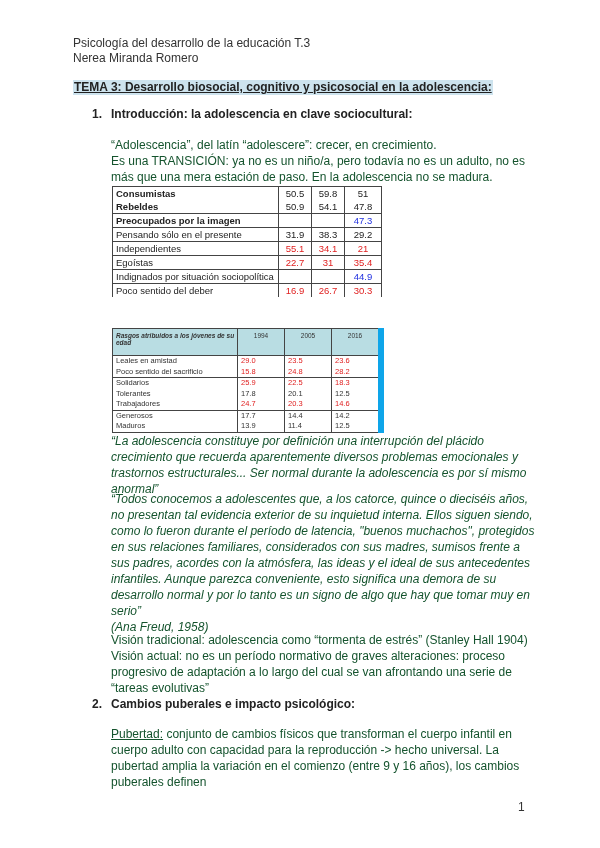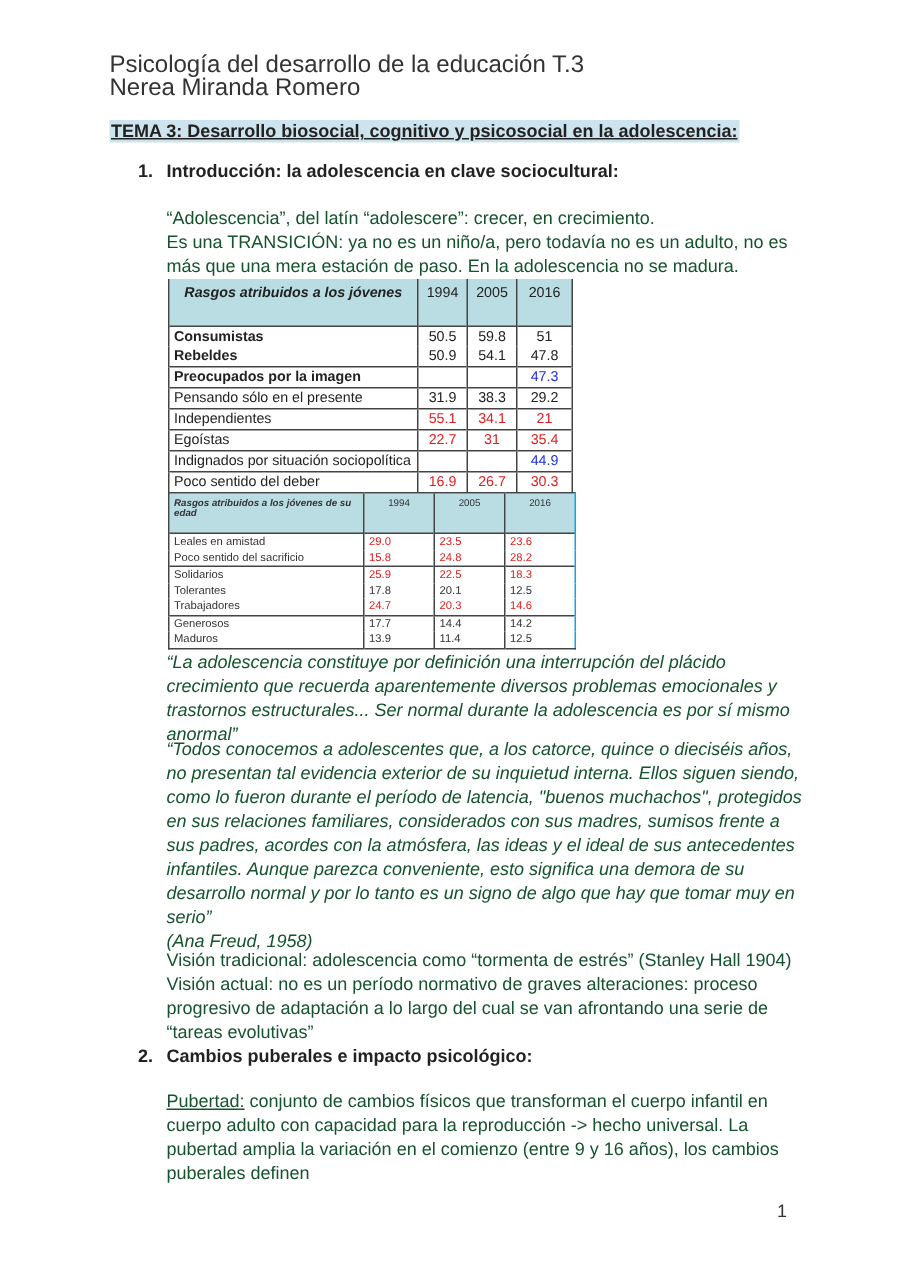--- a/index.html
+++ b/index.html
@@ -1,19 +1,19 @@
 <!DOCTYPE html>
 <html><head>
   <meta charset="utf-8">
   <style>
     html, body { margin: 0; padding: 0; background: #ffffff; }
     body { width: 600px; height: 848px; position: relative; overflow: hidden;
            font-family: "Liberation Sans", sans-serif; color: #222; font-size: 12px; }
     .page { position: absolute; left: 0; top: 0; width: 600px; height: 848px; }
-    .header-line { position: absolute; left: 73px; font-size: 16px; color: #333; line-height: 15px; }
+    .header-line { position: absolute; left: 73px; font-size: 12px; color: #333; line-height: 15px; }
     .tema { position: absolute; left: 73px; top: 80px; font-size: 12px; font-weight: bold;
             text-decoration: underline; background: #cde3ee; padding: 0 1px; line-height: 15px; }
     .section-title { position: absolute; left: 92px; font-size: 12px; font-weight: bold; line-height: 15px; }
     .section-title .num { display: inline-block; width: 19px; }
     .para { position: absolute; left: 111px; width: 430px; font-size: 12px; line-height: 16px; color: #14532d; }
     .para p { margin: 0; }
     .quote { font-style: italic; }
     .underline { text-decoration: underline; margin-top: 23px; }
 
     
@@ -35,21 +35,21 @@
     
     .t2 { position: absolute; left: 112px; top: 328px; width: 272px; border-collapse: collapse;
           font-size: 7.5px; color: #333; }
     .t2 th { background: #b9dde3; font-weight: normal; height: 22px; vertical-align: top; padding-top: 3px;
              font-size: 6.5px; }
     .t2 th.lbl { font-style: italic; font-weight: bold; text-align: left; padding-left: 3px; }
     .t2 td { height: 10.5px; padding: 0 3px; line-height: 10px; }
     .t2 td.val { width: 40px; }
     .t2 .b-top td { border-top: 1px solid #444; }
     .t2 .vl { border-left: 1px solid #444; }
-    .t2 .vr { border-right: 1px solid #0ea5e9; }
+    .t2 .vr { border-right: 6px solid #0ea5e9; }
 
     .page-num { position: absolute; left: 518px; top: 800px; font-size: 12px; color: #333; }
   </style>
 </head>
 <body>
 
 <div class="page">
 
   <div class="header-line" style="top:36px">Psicología del desarrollo de la educación T.3</div>
   <div class="header-line" style="top:51px">Nerea Miranda Romero</div>
@@ -60,26 +60,20 @@
     <span class="num">1.</span><span>Introducción: la adolescencia en clave sociocultural:</span>
   </div>
 
   <div class="para" style="top:137px">
     <p>“Adolescencia”, del latín “adolescere”: crecer, en crecimiento.</p>
     <p>Es una TRANSICIÓN: ya no es un niño/a, pero todavía no es un adulto, no es más que una mera estación de paso. En la adolescencia no se madura.</p>
   </div>
 
   <table class="t1">
     <tbody>
-        <tr>
-      <th class="lbl vl">Rasgos atribuidos a los jóvenes</th>
-      <th class="vl">1994</th>
-      <th class="vl">2005</th>
-      <th class="vl vr">2016</th>
-    </tr>
     <tr class="b-top bold">
       <td class="name vl">Consumistas</td>
       <td class="val vl">50.5</td>
       <td class="val vl">59.8</td>
       <td class="val3 vl vr">51</td>
     </tr>
     <tr class="bold">
       <td class="name vl">Rebeldes</td>
       <td class="val vl">50.9</td>
       <td class="val vl">54.1</td>

